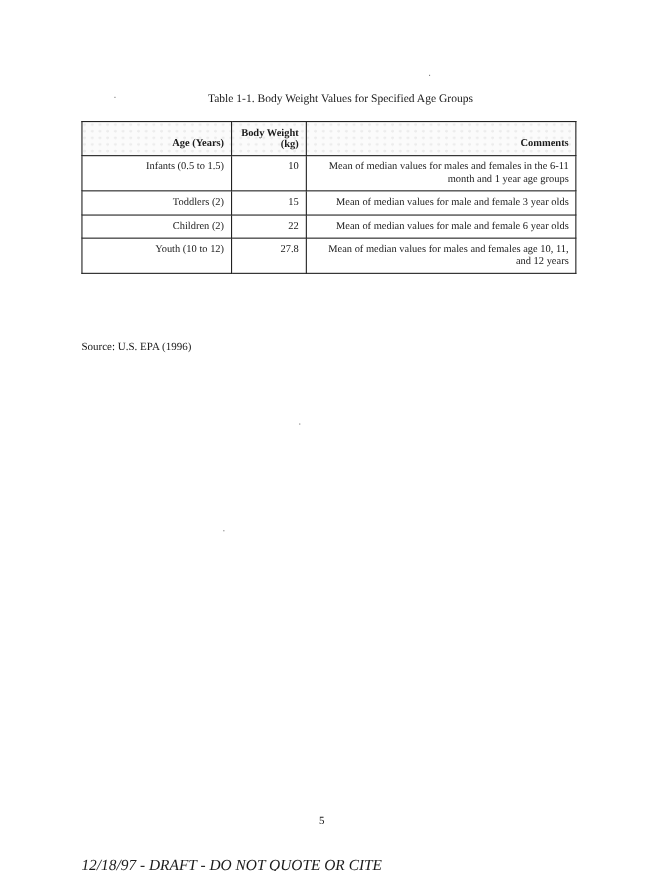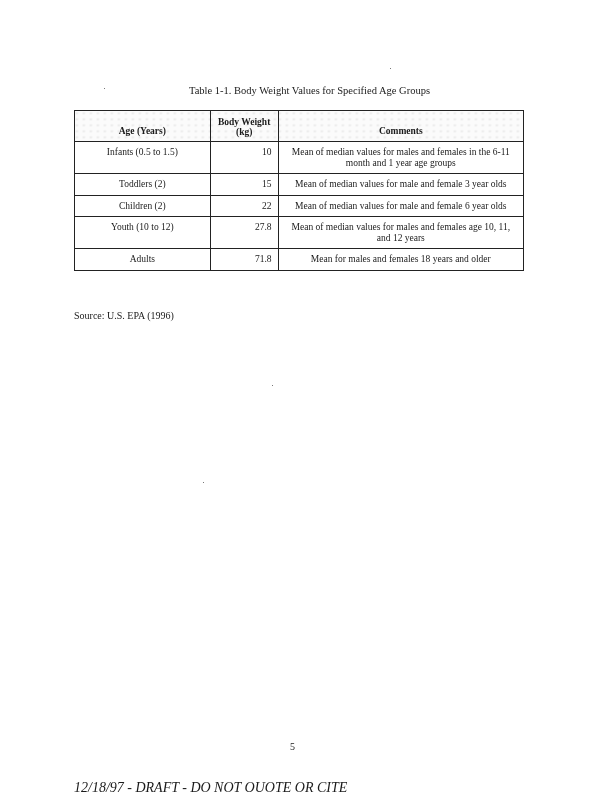--- a/index.html
+++ b/index.html
@@ -24,21 +24,21 @@
     top: 110px; left: 74px;
     width: 450px;
     border-collapse: collapse;
     font-size: 9.5px;
     line-height: 11px;
   }
   table.bw td, table.bw th {
     border: 1px solid #222;
     padding: 0 6px;
     vertical-align: top;
-    text-align: center;
+    text-align: right;
     font-weight: normal;
   }
   table.bw th {
     font-weight: bold;
     vertical-align: bottom;
     padding-bottom: 4px;
     background:
       radial-gradient(circle at 20% 30%, rgba(0,0,0,0.06) 1px, transparent 1.5px) 0 0/7px 6px,
       #fbfbfb;
     height: 26px;
@@ -103,25 +103,20 @@
     <tr style="height:21px">
       <td>Children (2)</td>
       <td class="num">22</td>
       <td>Mean of median values for male and female 6 year olds</td>
     </tr>
     <tr style="height:31px">
       <td>Youth (10 to 12)</td>
       <td class="num">27.8</td>
       <td>Mean of median values for males and females age 10, 11, and 12 years</td>
     </tr>
-    <tr style="height:22px">
-      <td>Adults</td>
-      <td class="num">71.8</td>
-      <td>Mean for males and females 18 years and older</td>
-    </tr>
   </tbody>
 </table>
 
 <div class="source">Source:  U.S. EPA (1996)</div>
 
 <div class="speck" style="top:68px;left:390px"></div>
 <div class="speck" style="top:385px;left:272px"></div>
 <div class="speck" style="top:482px;left:203px"></div>
 <div class="speck" style="top:88px;left:104px"></div>
 

